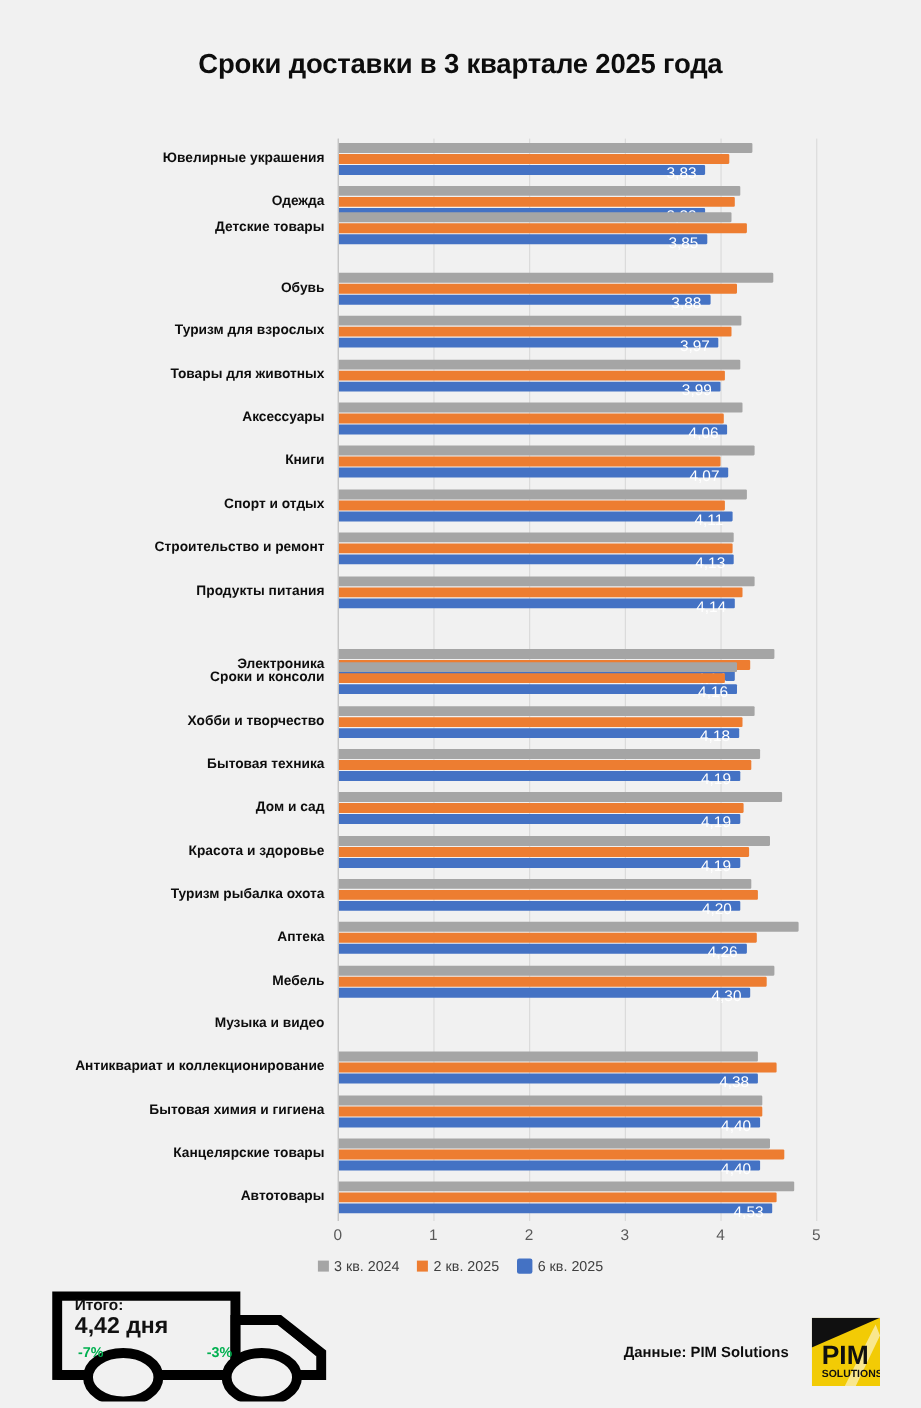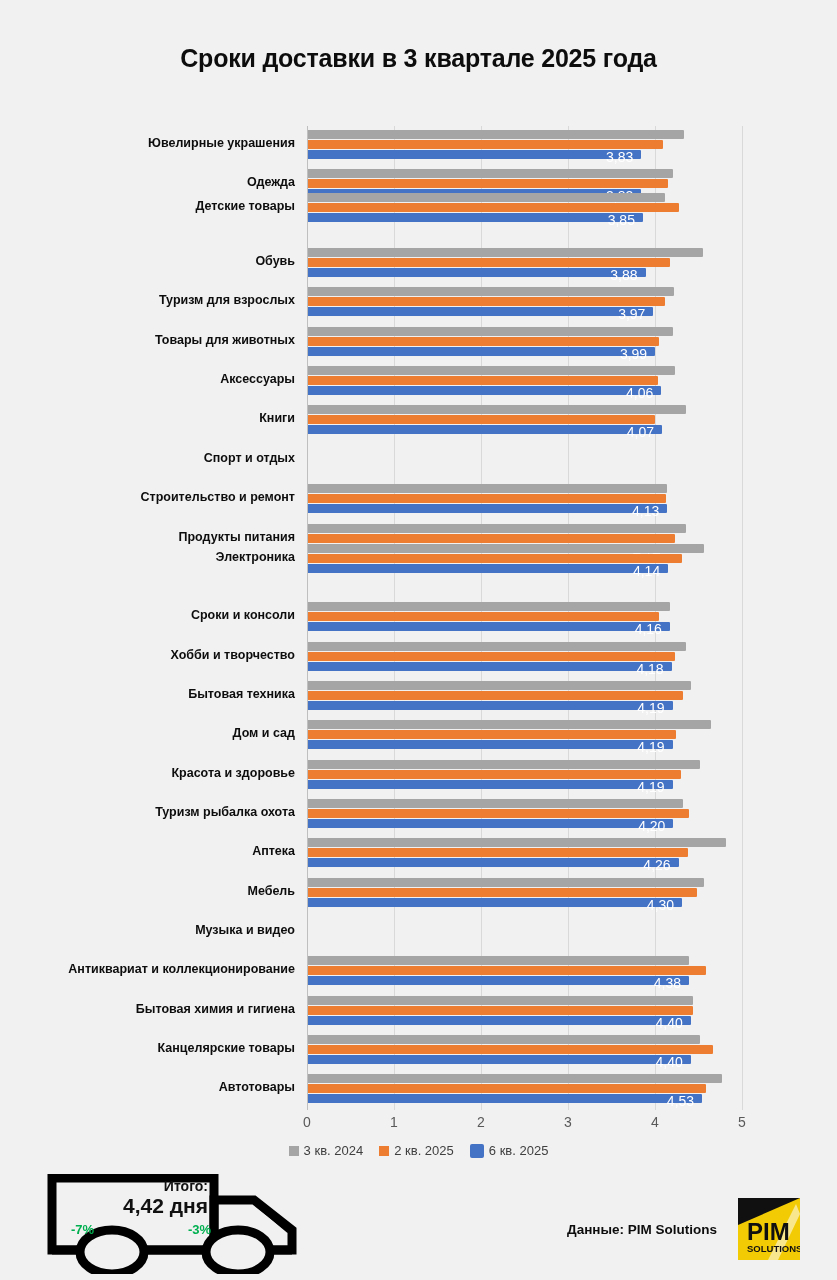--- a/index.html
+++ b/index.html
@@ -145,21 +145,21 @@
     top: 1174px;
     width: 265px;
     height: 100px;
   }
   #truck svg { display: block; }
   #truck-text {
     position: absolute;
     left: 22px;
     top: 4px;
     width: 140px;
-    text-align: right;
+    text-align: left;
   }
   #truck-total-label {
     font-size: 14px;
     font-weight: bold;
     color: #111;
     line-height: 16px;
   }
   #truck-total-value {
     font-size: 21px;
     font-weight: bold;
@@ -283,40 +283,46 @@
       <div class="cat-label">Книги</div>
       <div class="bars">
         <div class="bar s0" style="width: 377.58px; background: rgb(165, 165, 165);"></div>
         <div class="bar s1" style="width: 347.13px; background: rgb(237, 125, 49);"></div>
         <div class="bar s2" style="width: 354.09px; background: rgb(68, 114, 196);"></div>
         <div class="bar-value" style="left: 298.09px; width: 48px;">4,07</div>
       </div>
     </div>
     <div class="cat-row" style="top: 440.8px;">
       <div class="cat-label">Спорт и отдых</div>
+      <div class="bars">
+        <div class="bar s0" style="width: 371.49px; background: rgb(165, 165, 165);"></div>
+        <div class="bar s1" style="width: 351.48px; background: rgb(237, 125, 49);"></div>
+        <div class="bar s2" style="width: 357.57px; background: rgb(68, 114, 196);"></div>
+        <div class="bar-value" style="left: 301.57px; width: 48px;">4,11</div>
+      </div>
     </div>
     <div class="cat-row" style="top: 480.15px;">
       <div class="cat-label">Строительство и ремонт</div>
       <div class="bars">
         <div class="bar s0" style="width: 359.31px; background: rgb(165, 165, 165);"></div>
         <div class="bar s1" style="width: 357.57px; background: rgb(237, 125, 49);"></div>
         <div class="bar s2" style="width: 359.31px; background: rgb(68, 114, 196);"></div>
         <div class="bar-value" style="left: 303.31px; width: 48px;">4,13</div>
       </div>
     </div>
     <div class="cat-row" style="top: 519.5px;">
       <div class="cat-label">Продукты питания</div>
       <div class="bars">
         <div class="bar s0" style="width: 377.58px; background: rgb(165, 165, 165);"></div>
         <div class="bar s1" style="width: 367.14px; background: rgb(237, 125, 49);"></div>
         <div class="bar s2" style="width: 360.18px; background: rgb(68, 114, 196);"></div>
         <div class="bar-value" style="left: 304.18px; width: 48px;">4,14</div>
       </div>
     </div>
-    <div class="cat-row" style="top: 540px;">
+    <div class="cat-row" style="top: 586px;">
       <div class="cat-label">Электроника</div>
       <div class="bars">
         <div class="bar s0" style="width: 395.85px; background: rgb(165, 165, 165);"></div>
         <div class="bar s1" style="width: 374.1px; background: rgb(237, 125, 49);"></div>
         <div class="bar s2" style="width: 360.18px; background: rgb(68, 114, 196);"></div>
         <div class="bar-value" style="left: 304.18px; width: 48px;">4,14</div>
       </div>
     </div>
     <div class="cat-row" style="top: 598.2px;">
       <div class="cat-label">Сроки и консоли</div>

